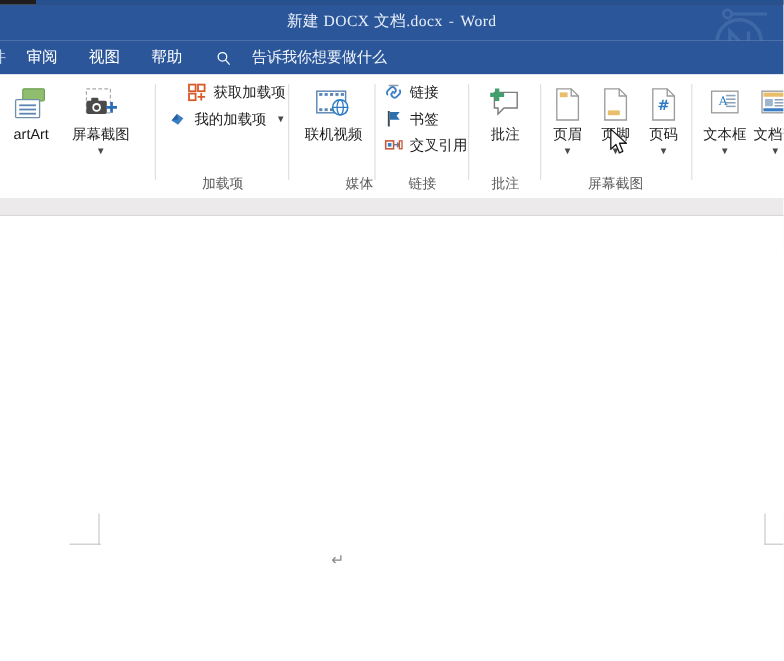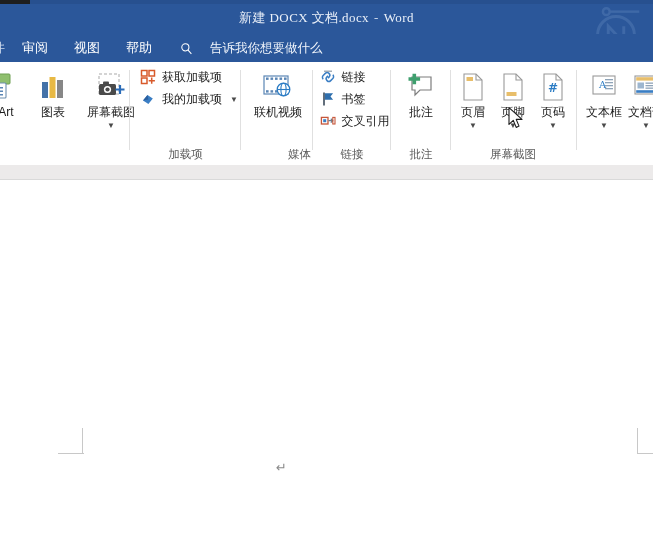--- a/index.html
+++ b/index.html
@@ -165,30 +165,20 @@
               <rect x="9" y="2" width="18" height="10" rx="1" fill="#8fbf6e" stroke="#6f9f52" stroke-width="1"></rect>
               <rect x="3" y="11" width="20" height="15" rx="1" fill="#ffffff" stroke="#6f8faf" stroke-width="1.1"></rect>
               <rect x="6" y="15" width="14" height="1.5" fill="#5b86b5"></rect>
               <rect x="6" y="18.5" width="14" height="1.5" fill="#5b86b5"></rect>
               <rect x="6" y="22" width="14" height="1.5" fill="#5b86b5"></rect>
             </svg>
           </span>
           <span class="cap">artArt</span>
         </div>
 
-        <div class="bigbtn">
-          <span class="ico">
-            <svg width="30" height="28" viewBox="0 0 30 28">
-              <rect x="4" y="9" width="6" height="16" fill="#4472a8"></rect>
-              <rect x="11.5" y="4" width="6" height="21" fill="#e8b944"></rect>
-              <rect x="19" y="7" width="6" height="18" fill="#878787"></rect>
-            </svg>
-          </span>
-          <span class="cap">图表</span>
-        </div>
 
         <div class="bigbtn wide">
           <span class="ico">
             <svg width="34" height="30" viewBox="0 0 34 30">
               <rect x="5" y="2" width="20" height="20" fill="none" stroke="#a9a9a9" stroke-width="1" stroke-dasharray="3 2"></rect>
               <rect x="5" y="12" width="17" height="11" rx="1.5" fill="#4a4a4a"></rect>
               <rect x="9" y="9.5" width="6" height="3" rx="1" fill="#4a4a4a"></rect>
               <circle cx="13.5" cy="17.5" r="3.6" fill="#ffffff"></circle>
               <circle cx="13.5" cy="17.5" r="2.1" fill="#4a4a4a"></circle>
               <path d="M26 13 v9 M21.5 17.5 h9" stroke="#2b6cb8" stroke-width="2.2" fill="none"></path>
@@ -198,21 +188,21 @@
           <span class="caret">▼</span>
         </div>
 
       </div>
       <div class="gname"></div>
     </div>
 
     <div class="sep" style="left:129px;"></div>
 
     <div class="group" style="left:133px;width:105px;">
-      <div class="body stack" style="align-items:flex-start;padding-left:6px;">
+      <div class="body stack" style="align-items:flex-end;padding-left:6px;">
 
         <div class="smallbtn">
           <span class="ico">
             <svg width="16" height="16" viewBox="0 0 16 16">
               <rect x="1.5" y="1.5" width="5.5" height="5.5" fill="none" stroke="#d85a2b" stroke-width="1.5"></rect>
               <rect x="9" y="1.5" width="5.5" height="5.5" fill="none" stroke="#d85a2b" stroke-width="1.5"></rect>
               <rect x="1.5" y="9" width="5.5" height="5.5" fill="none" stroke="#d85a2b" stroke-width="1.5"></rect>
               <path d="M11.7 8.6 v6.2 M8.7 11.7 h6.2" stroke="#d85a2b" stroke-width="1.5"></path>
             </svg>
           </span>

